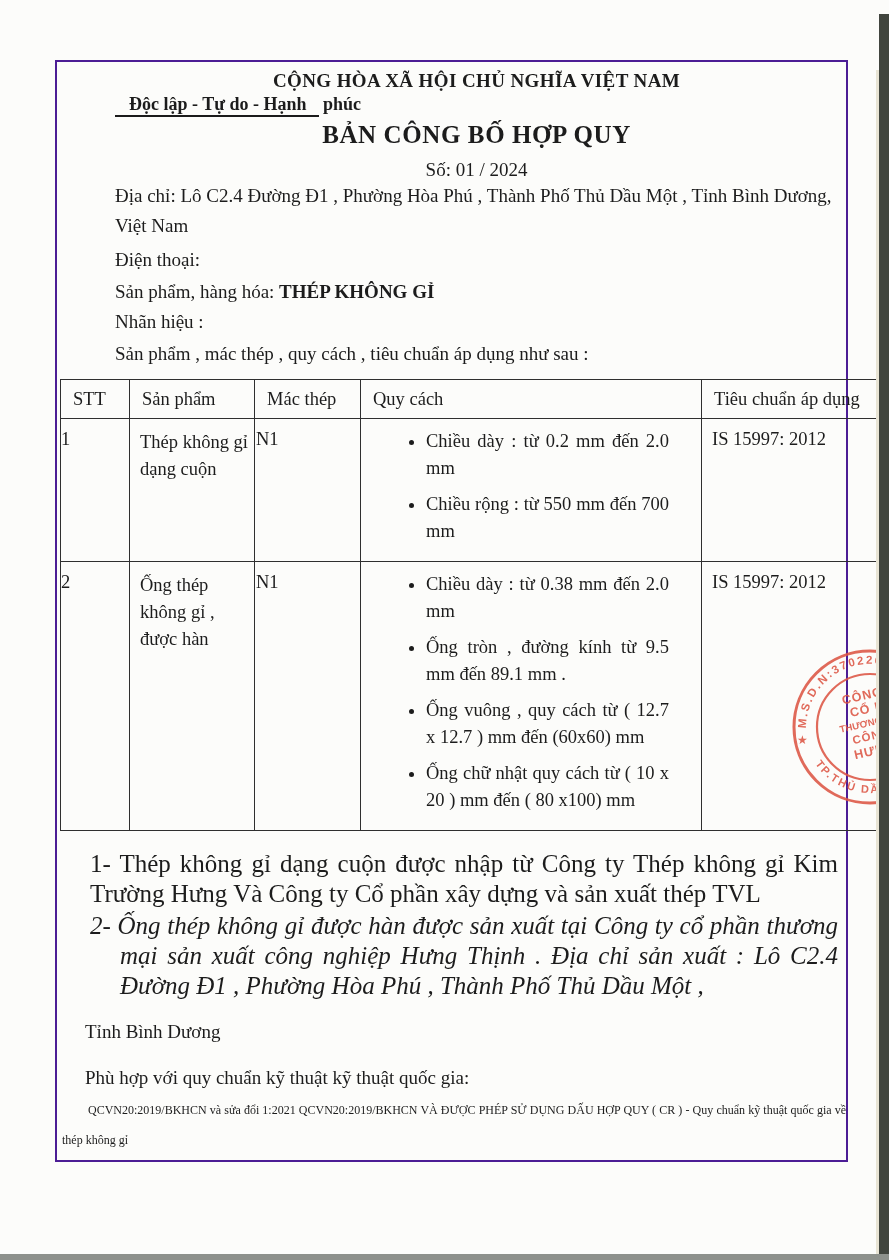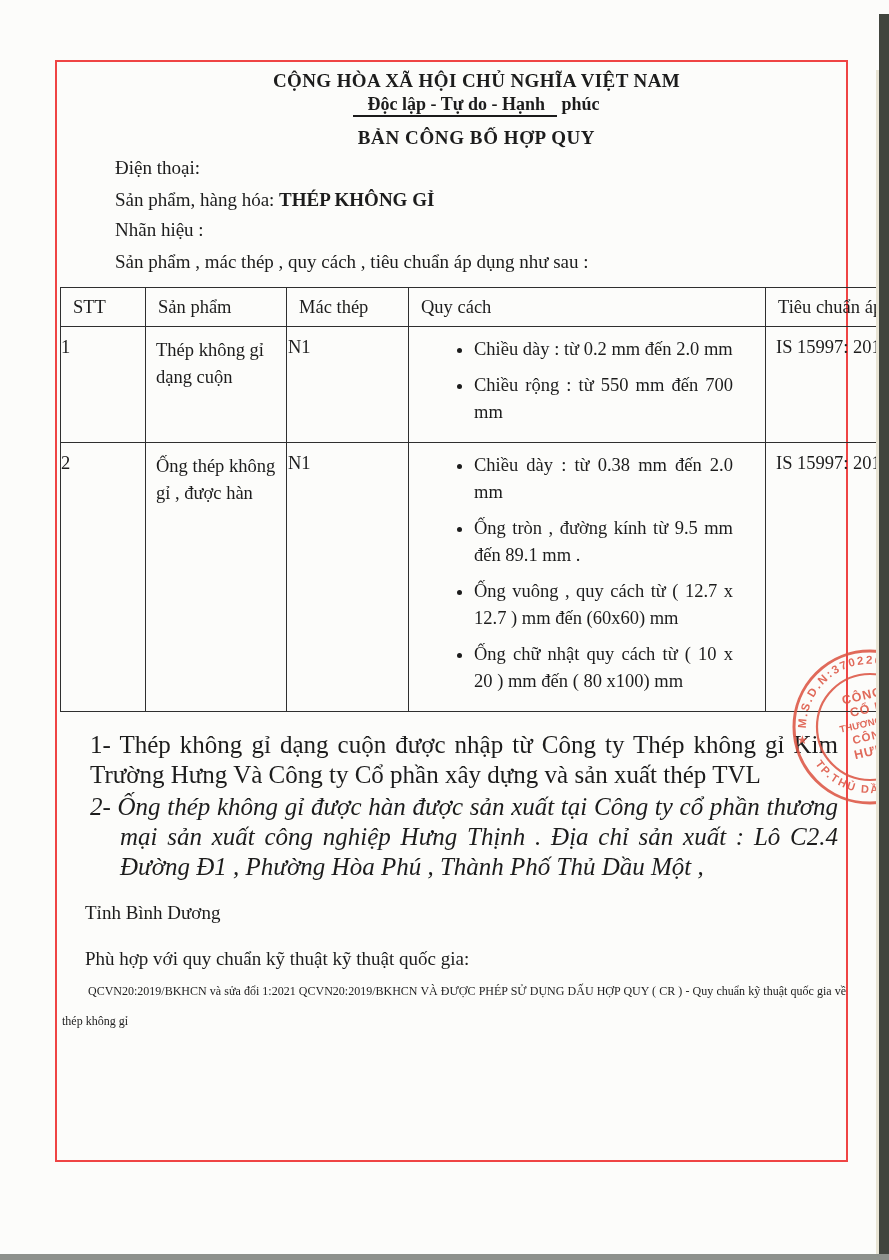--- a/index.html
+++ b/index.html
@@ -14,48 +14,48 @@
   .scan-page{position:absolute;inset:0;background:#fcfcfa;overflow:hidden;}
 
   
   .edge-right{position:absolute;top:14px;right:0;bottom:0;width:10px;background:#41453e;}
   .edge-right-beige{position:absolute;top:70px;right:10px;bottom:0;width:3px;background:#e8e4d4;}
   .edge-bottom{position:absolute;left:0;right:0;bottom:0;height:6px;background:#8d918c;}
 
   
   .doc-box{
     position:absolute;left:55px;top:60px;width:789px;height:1098px;
-    border:2px solid #ef4444;background:transparent;
+    border:2px solid #4c1d95;background:transparent;
   }
 
   .t-national{font-size:19px;font-weight:bold;text-align:center;margin:8px 0 0 0;letter-spacing:.4px;}
-  .t-motto{font-size:18px;font-weight:bold;text-align:center;margin:2px 0 0 0;}
+  .t-motto{font-size:18px;font-weight:bold;text-align:left;margin:2px 0 0 0;}
   .t-motto .u{border-bottom:2px solid #1b1b1b;padding:0 12px 1px 14px;}
-  .t-doc{font-size:19px;font-weight:bold;text-align:center;margin:12px 0 0 0;letter-spacing:.6px;}
+  .t-doc{font-size:25px;font-weight:bold;text-align:center;margin:6px 0 0 0;letter-spacing:.6px;}
   .t-so{font-size:19px;text-align:center;margin:10px 0 0 0;}
 
   .content{padding:0 8px 0 58px;}
   .para{font-size:19px;line-height:30px;margin:0;}
   .mt6{margin-top:6px;} .mt4{margin-top:4px;font-family:Liberation Serif, serif;} .mt2{margin-top:2px;}
   .bold{font-weight:bold;}
 
   table.spec{
     border-collapse:collapse;
     margin:10px 0 0 3px;
     width:780px;
     table-layout:fixed;
     font-size:18.5px;
   }
   table.spec th,table.spec td{
     border:1.8px solid #2f2f2f;
     vertical-align:top;
     font-weight:normal;
     text-align:left;
   }
-  table.spec th{height:38px;vertical-align:middle;padding:0 16px 0 12px;font-size:18.5px;}
+  table.spec th{height:38px;vertical-align:middle;padding:0 0 0 12px;font-size:18.5px;}
   th.c-stt,td.c-stt{width:56px;text-align:center;padding:0;}
   td.c-stt{padding-top:10px;}
   th.c-sp,td.c-sp{width:112px;}
   td.c-sp{padding:10px 6px 0 10px;text-align:justify;line-height:27px;}
   th.c-mac,td.c-mac{width:93px;}
   td.c-mac{text-align:center;padding-top:10px;}
   th.c-qc,td.c-qc{width:328px;}
   th.c-tc,td.c-tc{width:179px;}
   td.c-tc{padding:10px 4px 0 10px;}
   td.c-qc ul{margin:8px 0 0 0;padding:0 31px 6px 64px;list-style:disc;}
@@ -75,21 +75,23 @@
 <body>
 
 <div class="scan-page">
 
   <div class="doc-box">
     <div class="content">
       <p class="t-national">CỘNG HÒA XÃ HỘI CHỦ NGHĨA VIỆT NAM</p>
       <p class="t-motto"><span class="u">Độc lập - Tự do - Hạnh</span><span> phúc</span></p>
 
       <p class="t-doc">BẢN CÔNG BỐ HỢP QUY</p>
+      <p class="t-so">Số: 01 / 2024</p>
 
+      <p class="para">Địa chỉ: Lô C2.4 Đường Đ1 , Phường Hòa Phú , Thành Phố Thủ Dầu Một , Tỉnh Bình Dương, Việt Nam</p>
       <p class="para mt4">Điện thoại:</p>
       <p class="para mt2"><span>Sản phẩm, hàng hóa: </span><span class="bold">THÉP KHÔNG GỈ</span></p>
       <p class="para">Nhãn hiệu :</p>
       <p class="para mt2">Sản phẩm , mác thép , quy cách , tiêu chuẩn áp dụng như sau :</p>
     </div>
 
     <table class="spec">
       <thead>
         <tr>
           <th class="c-stt">STT</th>

